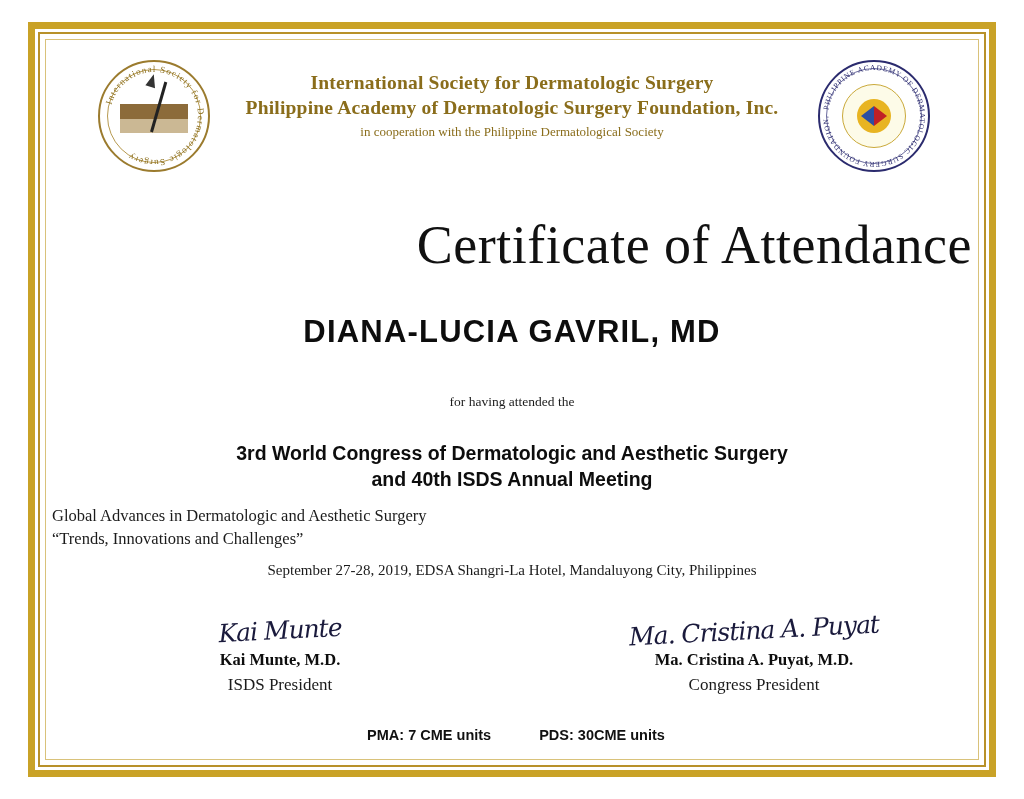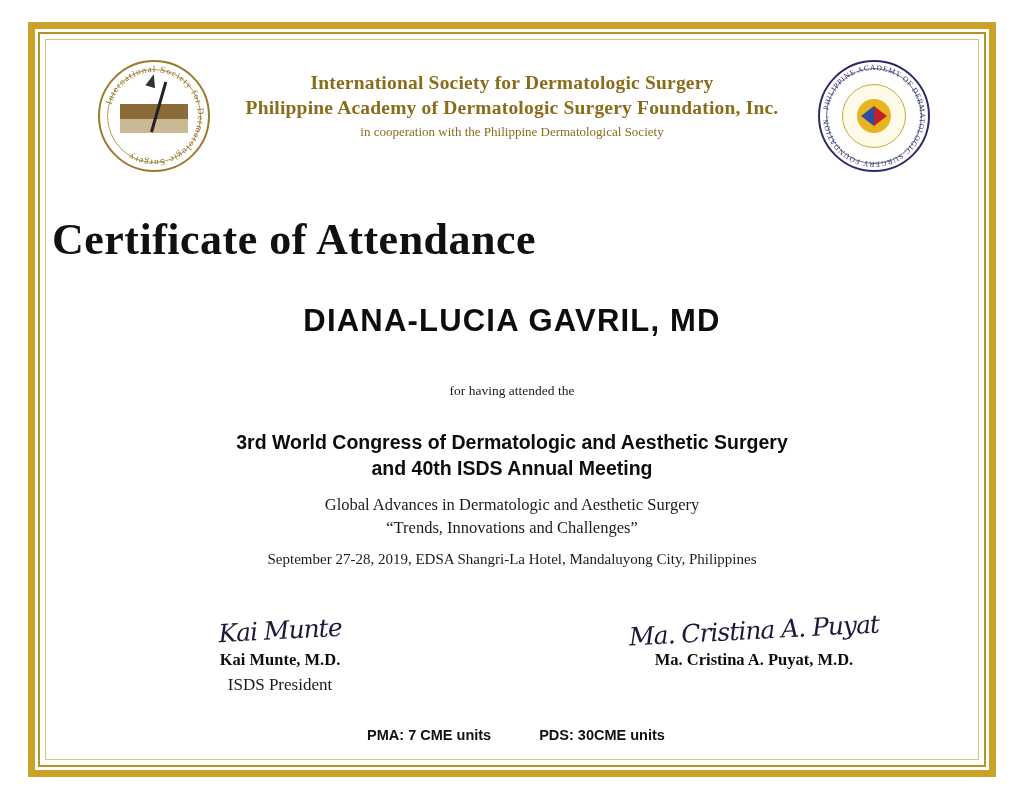--- a/index.html
+++ b/index.html
@@ -218,24 +218,24 @@
     margin-left: 0px;
     margin-top: -10px;
     width: 0; height: 0;
     border-top: 10px solid transparent;
     border-bottom: 10px solid transparent;
     border-left: 13px solid #c02026;
   }
 
   
   .title {
-    text-align: left;
-    font-family: "Liberation Serif", serif;
-    font-size: 44px;
-    font-weight: bold;
+    text-align: right;
+    font-family: "Liberation Serif", serif;
+    font-size: 54px;
+    font-weight: normal;
     letter-spacing: 0.5px;
     margin-top: 48px;
     color: #111;
   }
   .awarded-to {
     text-align: center;
     font-family: "Liberation Serif", serif;
     font-size: 13.5px;
     color: #1b1b1b;
     margin-top: 36px;
@@ -259,21 +259,20 @@
   .event-title {
     text-align: center;
     font-family: "Liberation Sans", sans-serif;
     font-weight: bold;
     font-size: 19.5px;
     line-height: 26px;
     margin-top: 30px;
     color: #0d0d0d;
   }
   .event-sub {
-    text-align: center;
     font-family: "Liberation Serif", serif;
     font-size: 16.5px;
     line-height: 23px;
     margin-top: 12px;
     color: #1b1b1b;
   }
   .event-where {
     text-align: center;
     font-family: "Liberation Serif", serif;
     font-size: 15px;
@@ -417,20 +416,21 @@
 
       <div class="sig-block left">
         <div class="sig-script">Kai Munte</div>
         <div class="sig-name">Kai Munte, M.D.</div>
         <div class="sig-role">ISDS President</div>
       </div>
 
       <div class="sig-block right">
         <div class="sig-script">Ma. Cristina A. Puyat</div>
         <div class="sig-name">Ma. Cristina A. Puyat, M.D.</div>
+        <div class="sig-role">Congress President</div>
       </div>
 
     </div>
 
     <div class="credits">
       <span>PMA: 7 CME units</span>
       <span>PDS: 30CME units</span>
     </div>
 
   </div>

